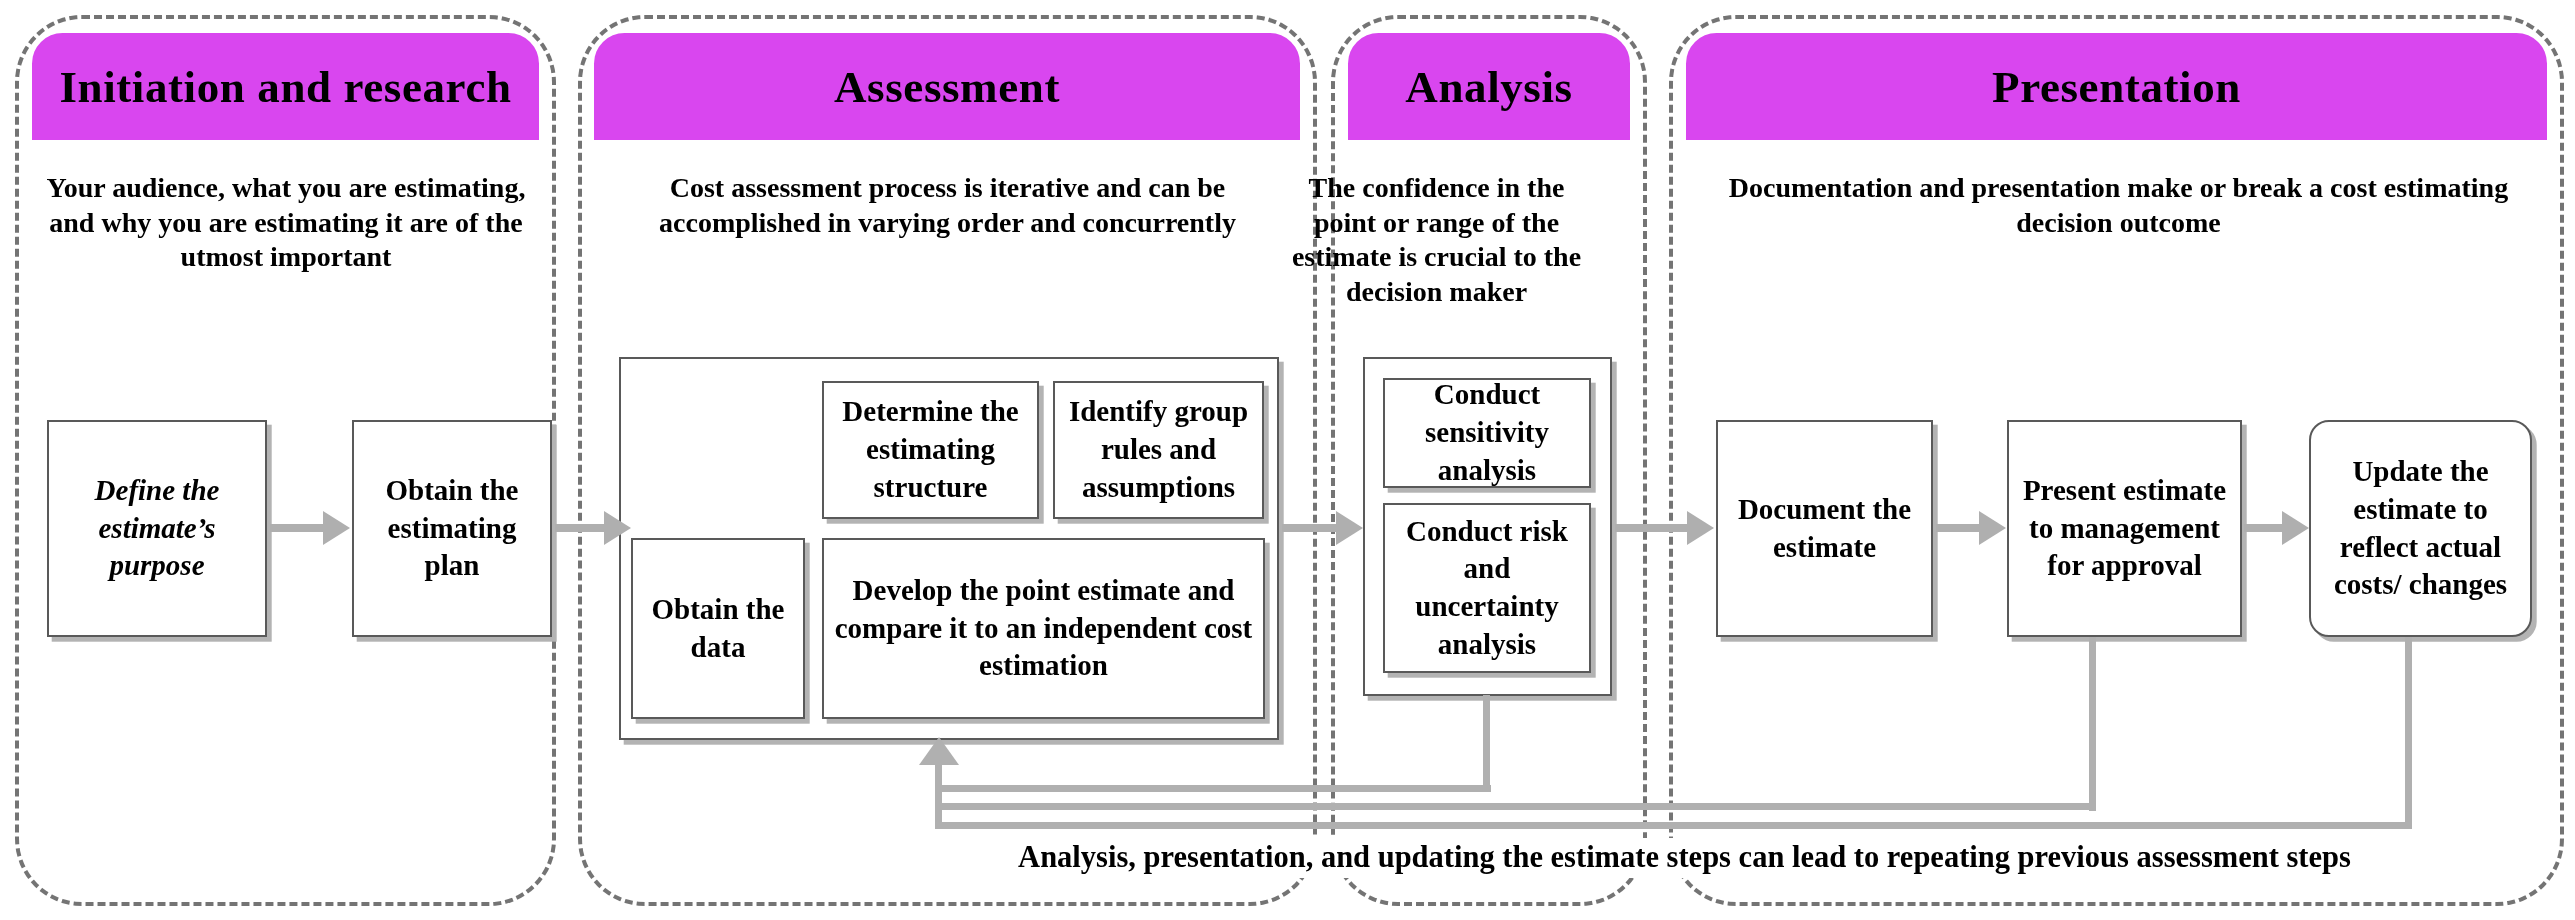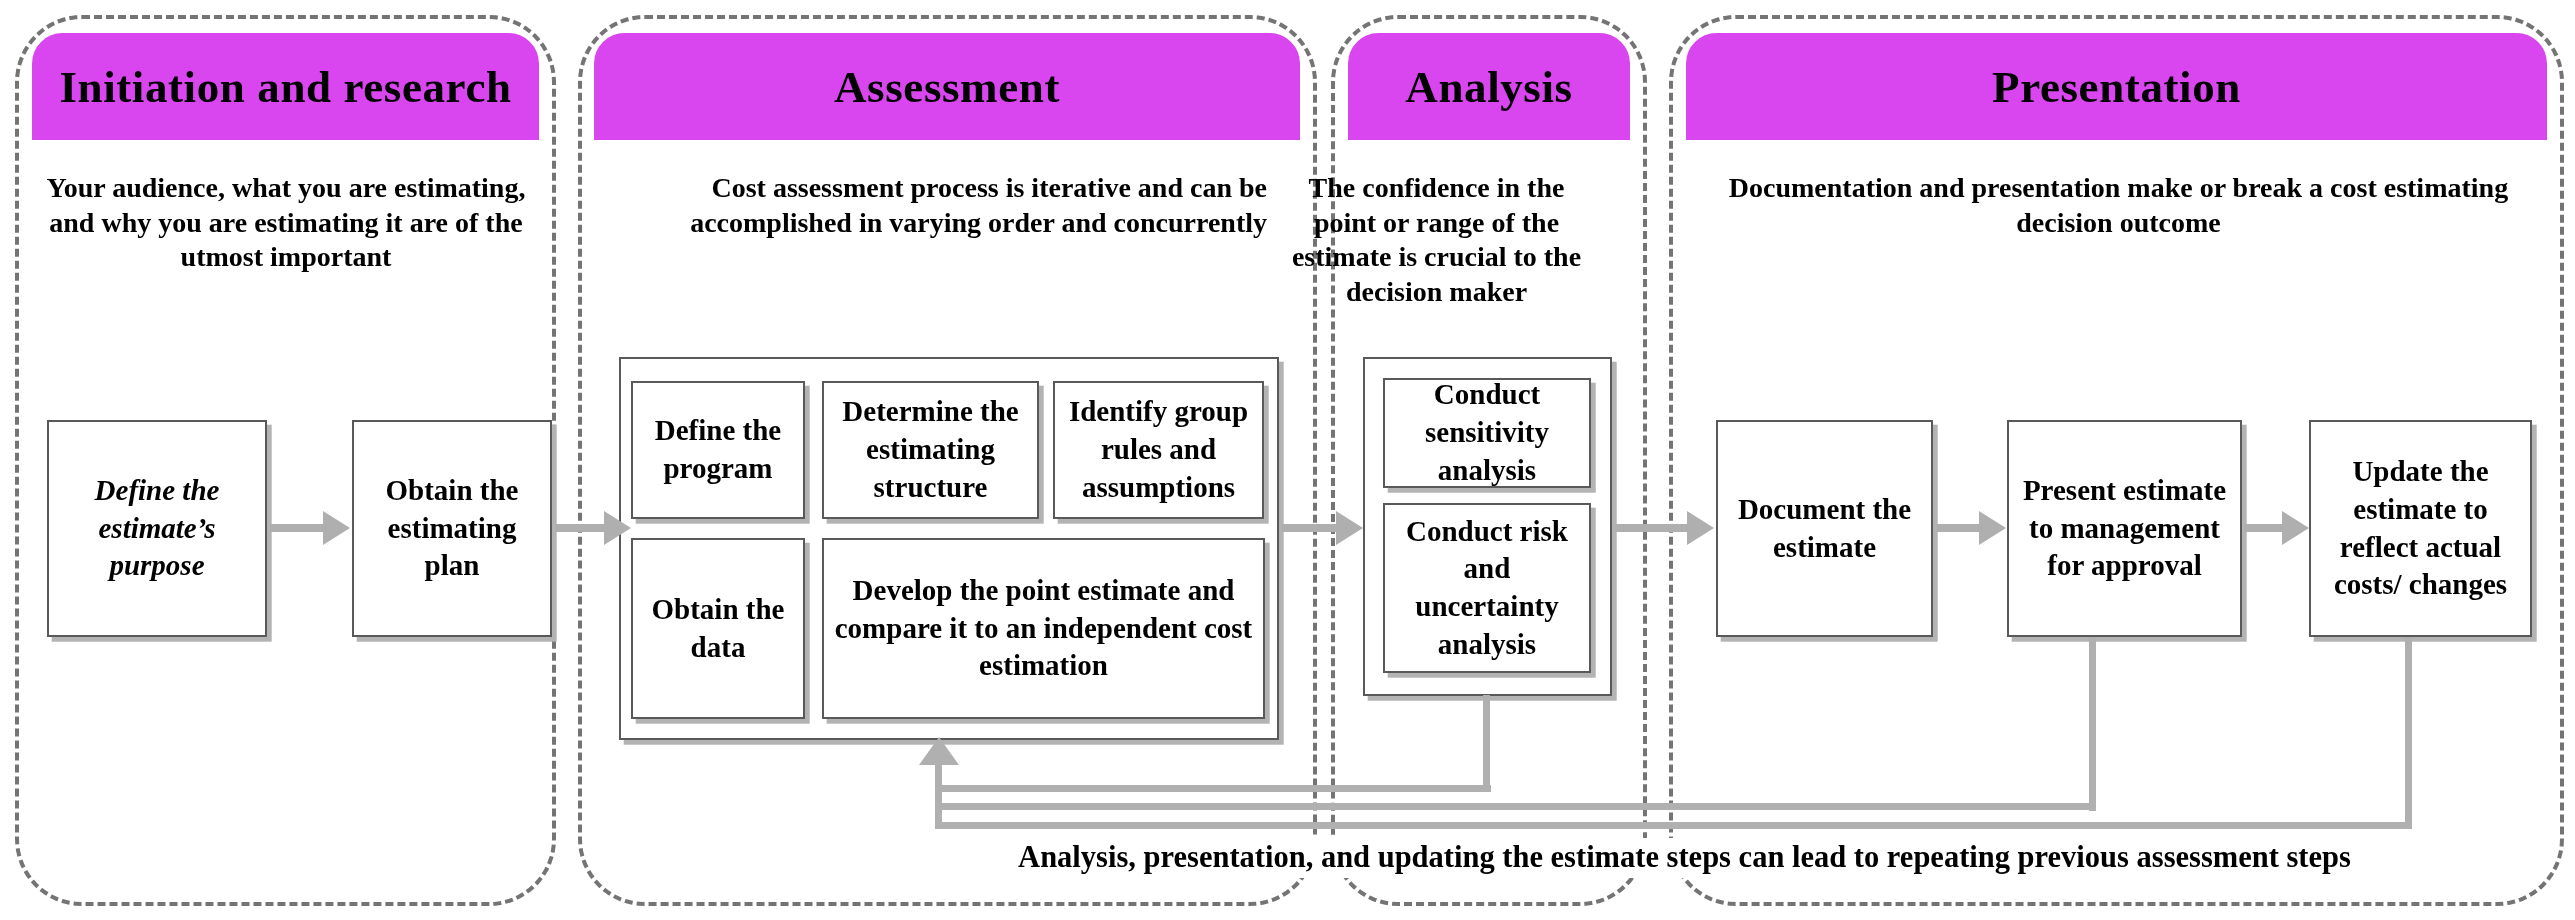--- a/index.html
+++ b/index.html
@@ -130,35 +130,32 @@
     <span class="phase-title">Assessment</span>
   </div>
   <div class="phase-header" style="left:1348px;width:282px;">
     <span class="phase-title">Analysis</span>
   </div>
   <div class="phase-header" style="left:1686px;width:861px;">
     <span class="phase-title">Presentation</span>
   </div>
 
   <div class="phase-desc" style="left:28px;  width:516px;">Your audience, what you are estimating, and why you are estimating it are of the utmost important</div>
-  <div class="phase-desc" style="left:598px;width:669px;text-align:right;">Cost assessment process is iterative and can be accomplished in varying order and concurrently</div>
+  <div class="phase-desc" style="left:613px;width:669px;">Cost assessment process is iterative and can be accomplished in varying order and concurrently</div>
   <div class="phase-desc" style="left:1290px;width:293px;">The confidence in the point or range of the estimate is crucial to the decision maker</div>
   <div class="phase-desc" style="left:1702px;width:833px;">Documentation and presentation make or break a cost estimating decision outcome</div>
 
   <div class="box" style="left:47px; top:420px; width:220px; height:217px;font-style:italic;">
     <span>Define the estimate’s purpose</span>
   </div>
   <div class="box" style="left:352px; top:420px; width:200px; height:217px;">
     <span>Obtain the estimating plan</span>
   </div>
 
   <div class="group-box" style="left:619px; top:357px; width:660px; height:383px;"></div>
-  <div class="box" style="left:631px; top:381px; width:174px; height:138px;">
-    <span>Define the program</span>
-  </div>
   <div class="box" style="left:822px; top:381px; width:217px; height:138px;">
     <span>Determine the estimating structure</span>
   </div>
   <div class="box" style="left:1053px; top:381px; width:211px; height:138px;">
     <span>Identify group rules and assumptions</span>
   </div>
   <div class="box" style="left:631px; top:538px; width:174px; height:181px;">
     <span>Obtain the data</span>
   </div>
   <div class="box" style="left:822px; top:538px; width:443px; height:181px;">
@@ -172,21 +169,21 @@
   <div class="box" style="left:1383px; top:503px; width:208px; height:170px;">
     <span>Conduct risk and uncertainty analysis</span>
   </div>
 
   <div class="box" style="left:1716px; top:420px; width:217px; height:217px;">
     <span>Document the estimate</span>
   </div>
   <div class="box" style="left:2007px; top:420px; width:235px; height:217px;">
     <span>Present estimate to management for approval</span>
   </div>
-  <div class="box" style="left:2309px; top:420px; width:223px; height:217px;">
+  <div class="box" style="left:2309px; top:420px; width:223px; height:217px;border-radius:20px;">
     <span>Update the estimate to reflect actual costs/ changes</span>
   </div>
 
   <div class="arrow-shaft" style="left:270px;  width:54px;"></div>
   <div class="arrow-head" style="left:323px;"></div>
 
   <div class="arrow-shaft" style="left:555px;  width:50px;"></div>
   <div class="arrow-head" style="left:604px;"></div>
 
   <div class="arrow-shaft" style="left:1282px; width:54px;"></div>

